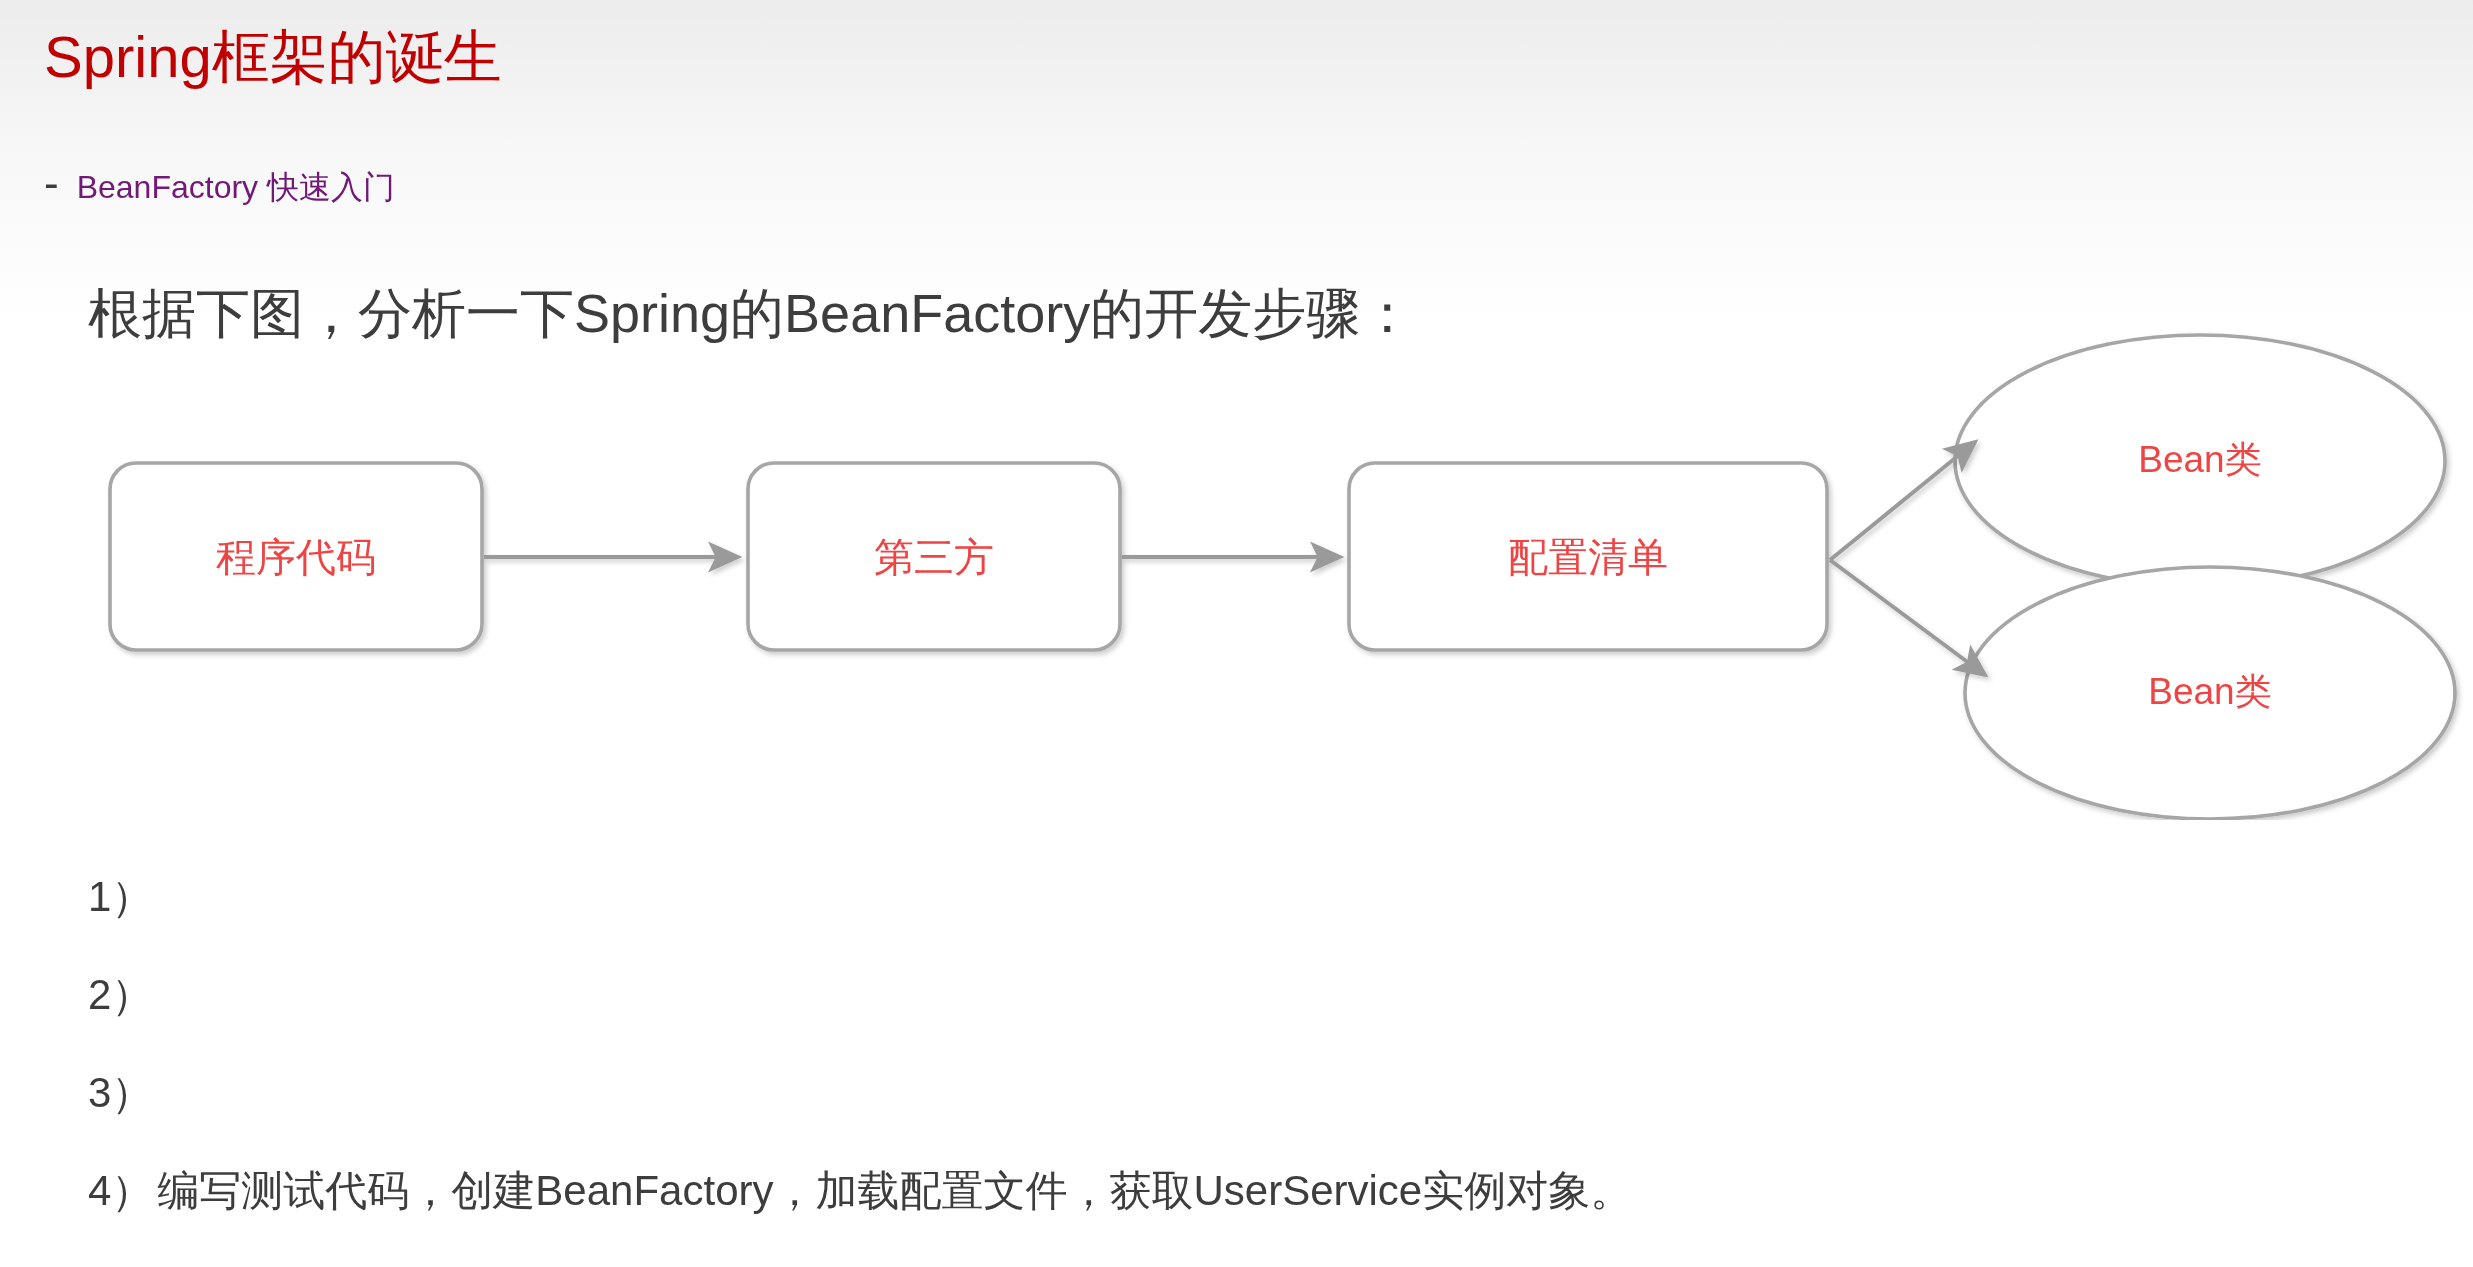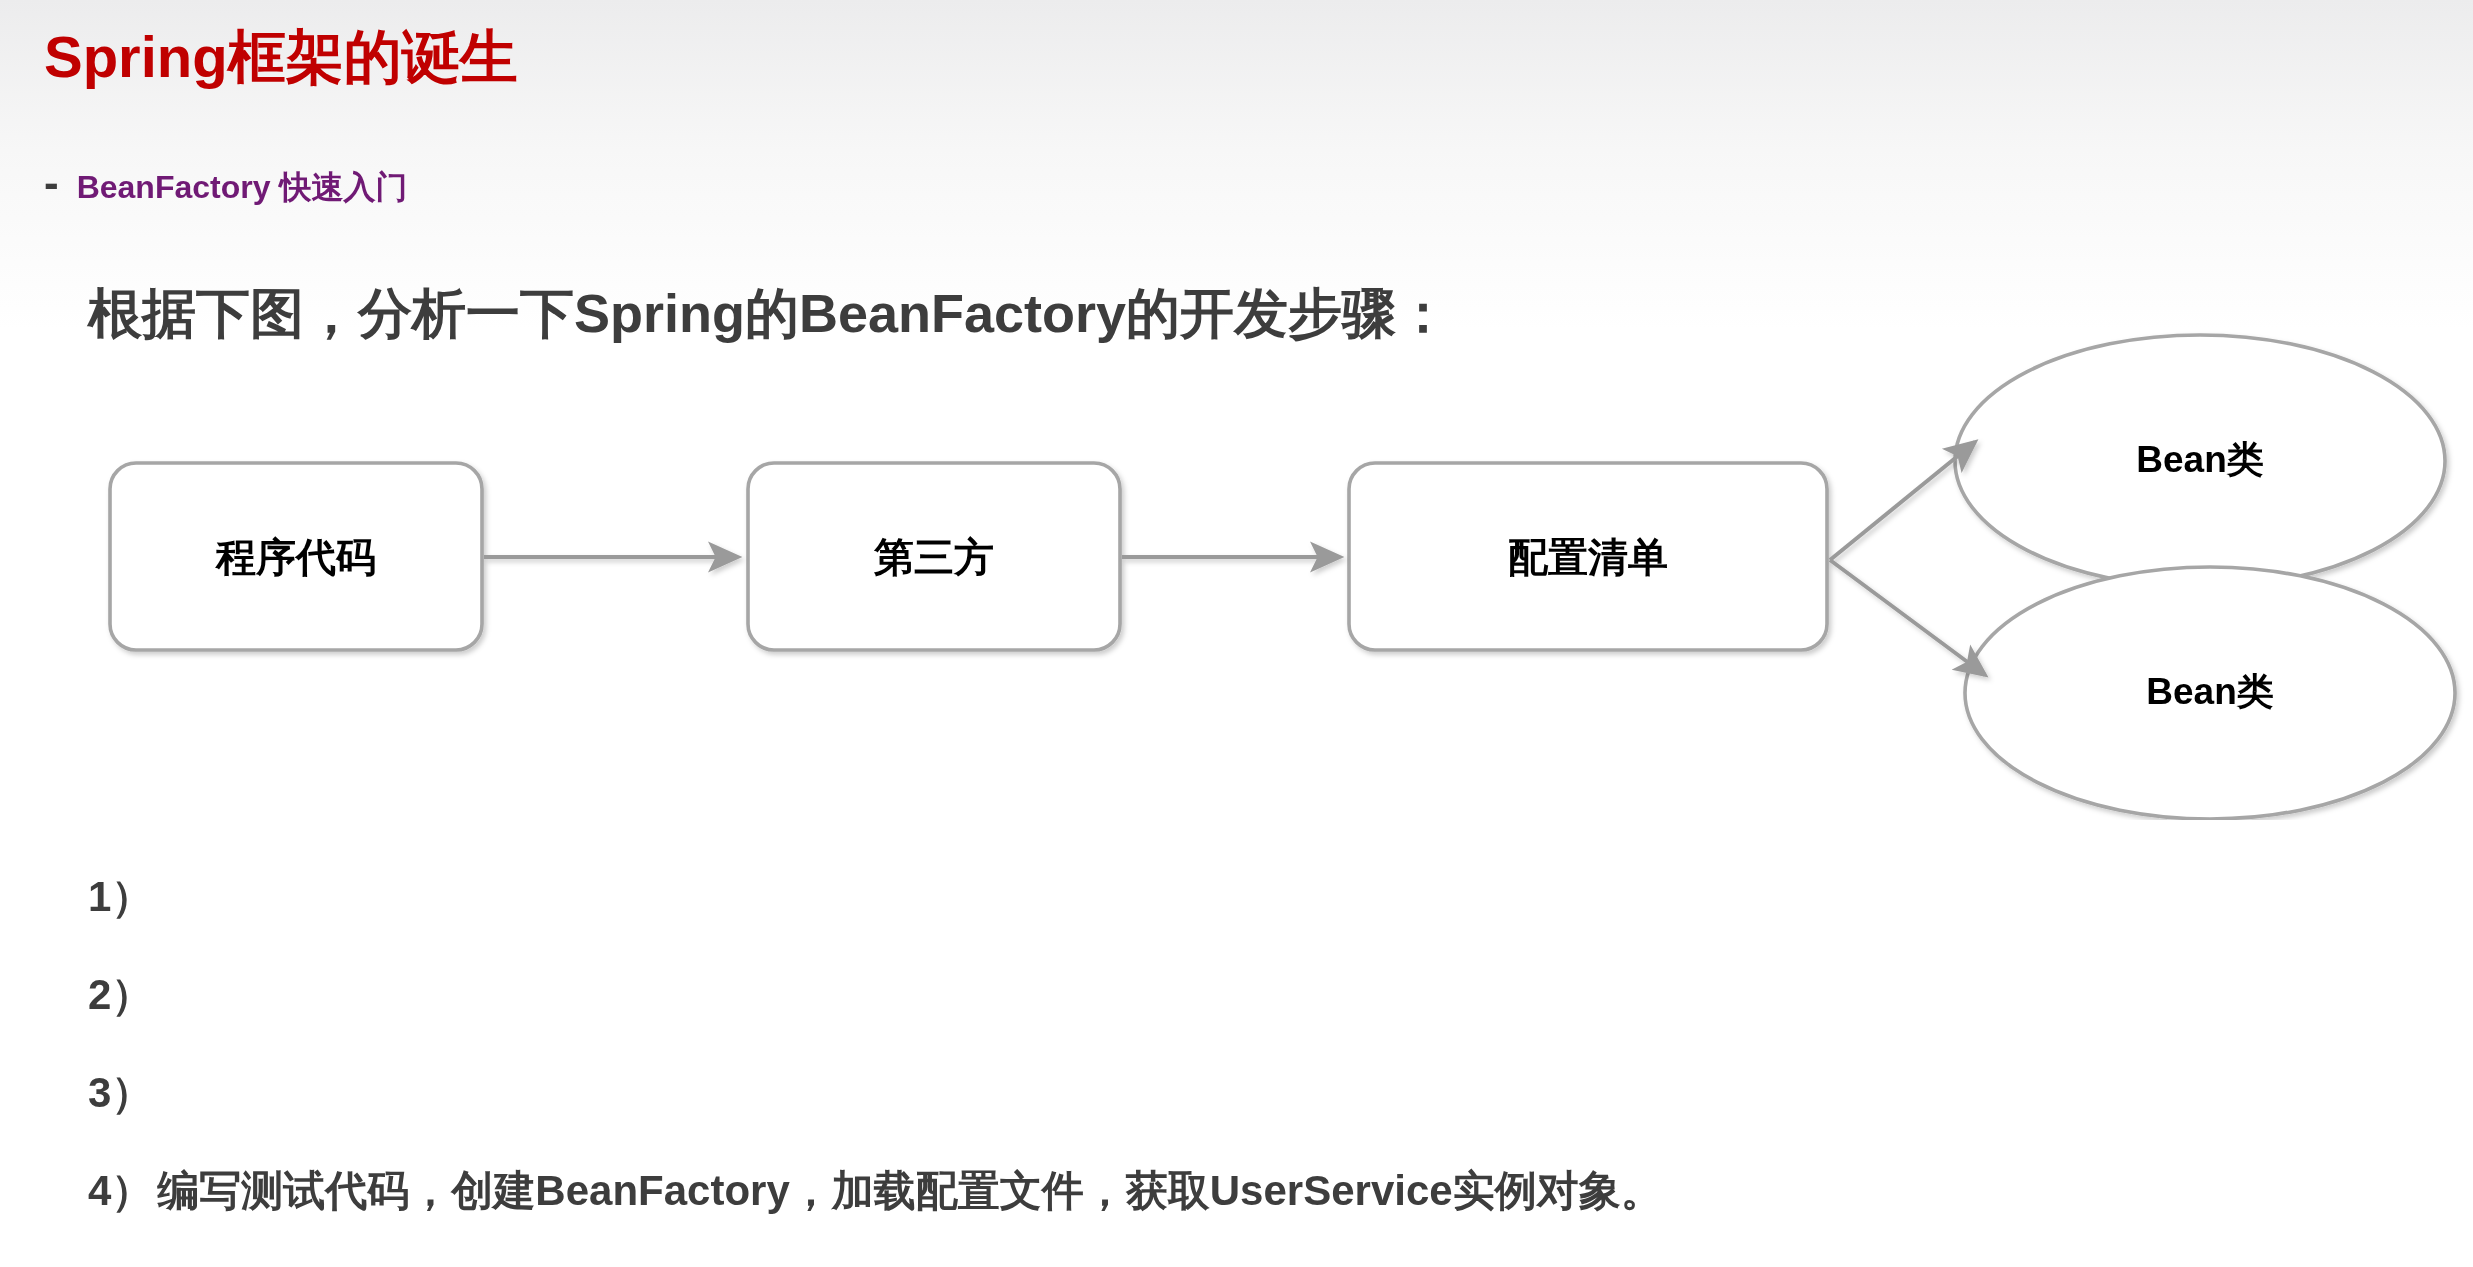--- a/index.html
+++ b/index.html
@@ -15,21 +15,20 @@
     background: linear-gradient(to bottom, #ececed 0px, #f7f7f7 150px, #ffffff 330px, #ffffff 100%);
     position: relative;
     -webkit-font-smoothing: antialiased;
   }
 
   .slide {
     position: absolute;
     left: 0; top: 0;
     width: 2473px;
     height: 1267px;
-    font-weight: bold;
   }
 
   
   #slide-title {
     position: absolute;
     left: 44px;
     top: 24px;
     font-size: 58px;
     line-height: 1.15;
     color: #c00000;
@@ -76,21 +75,21 @@
   }
   #diagram-svg {
     position: absolute;
     left: 0; top: 0;
     width: 2473px;
     height: 490px;
   }
   .node-label {
     position: absolute;
     font-size: 40px;
-    color: #000000;
+    color: #ef4444;
     white-space: nowrap;
     transform: translate(-50%, -50%);
     pointer-events: none;
   }
 
   
   #steps-list {
     position: absolute;
     left: 88px;
     top: 848px;

